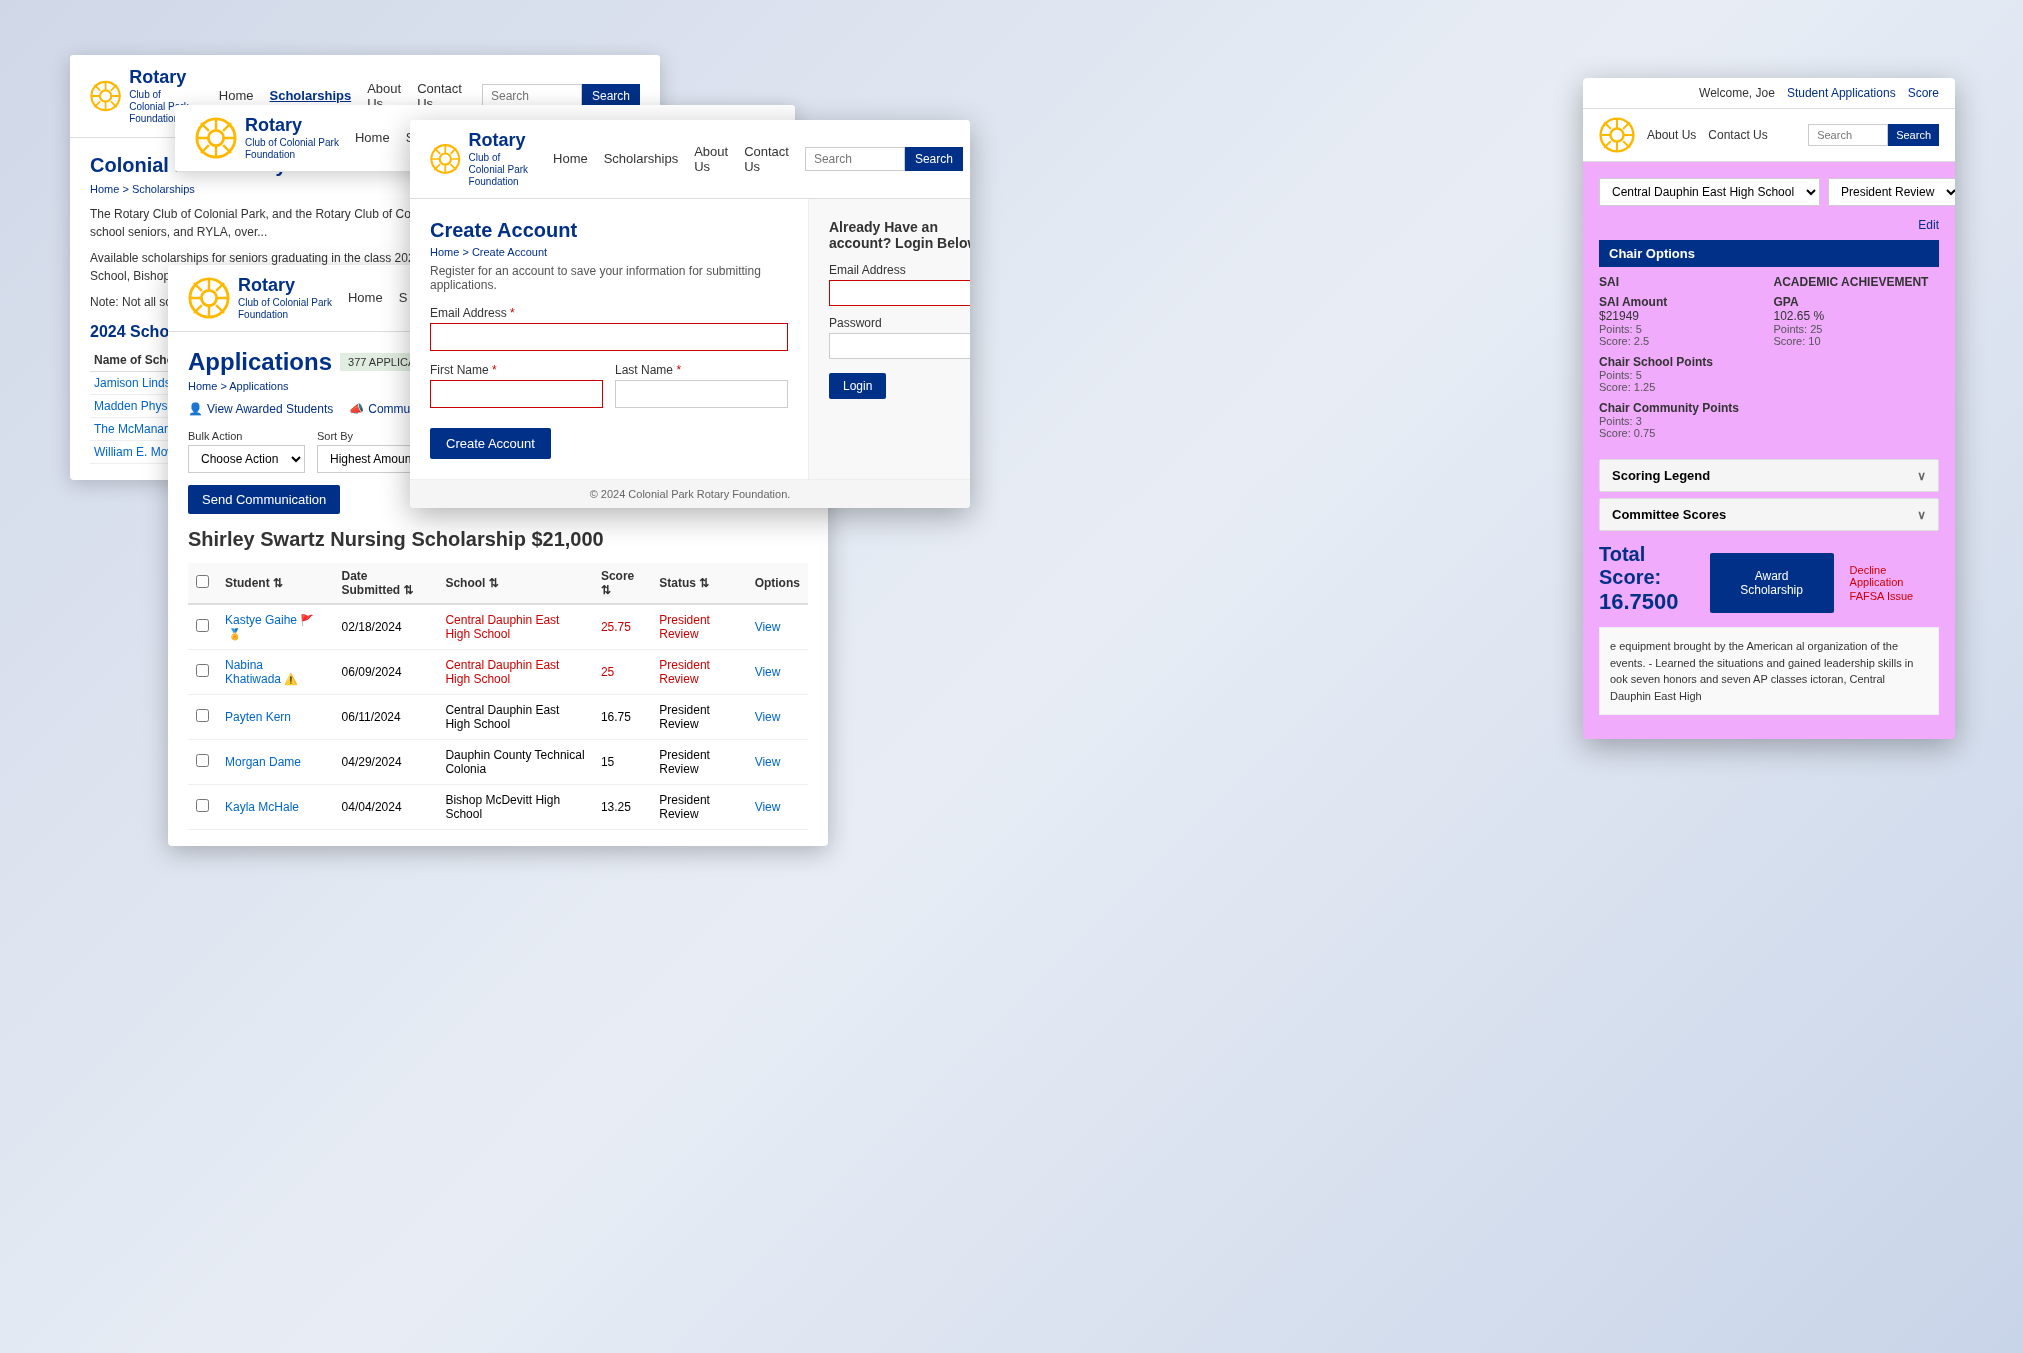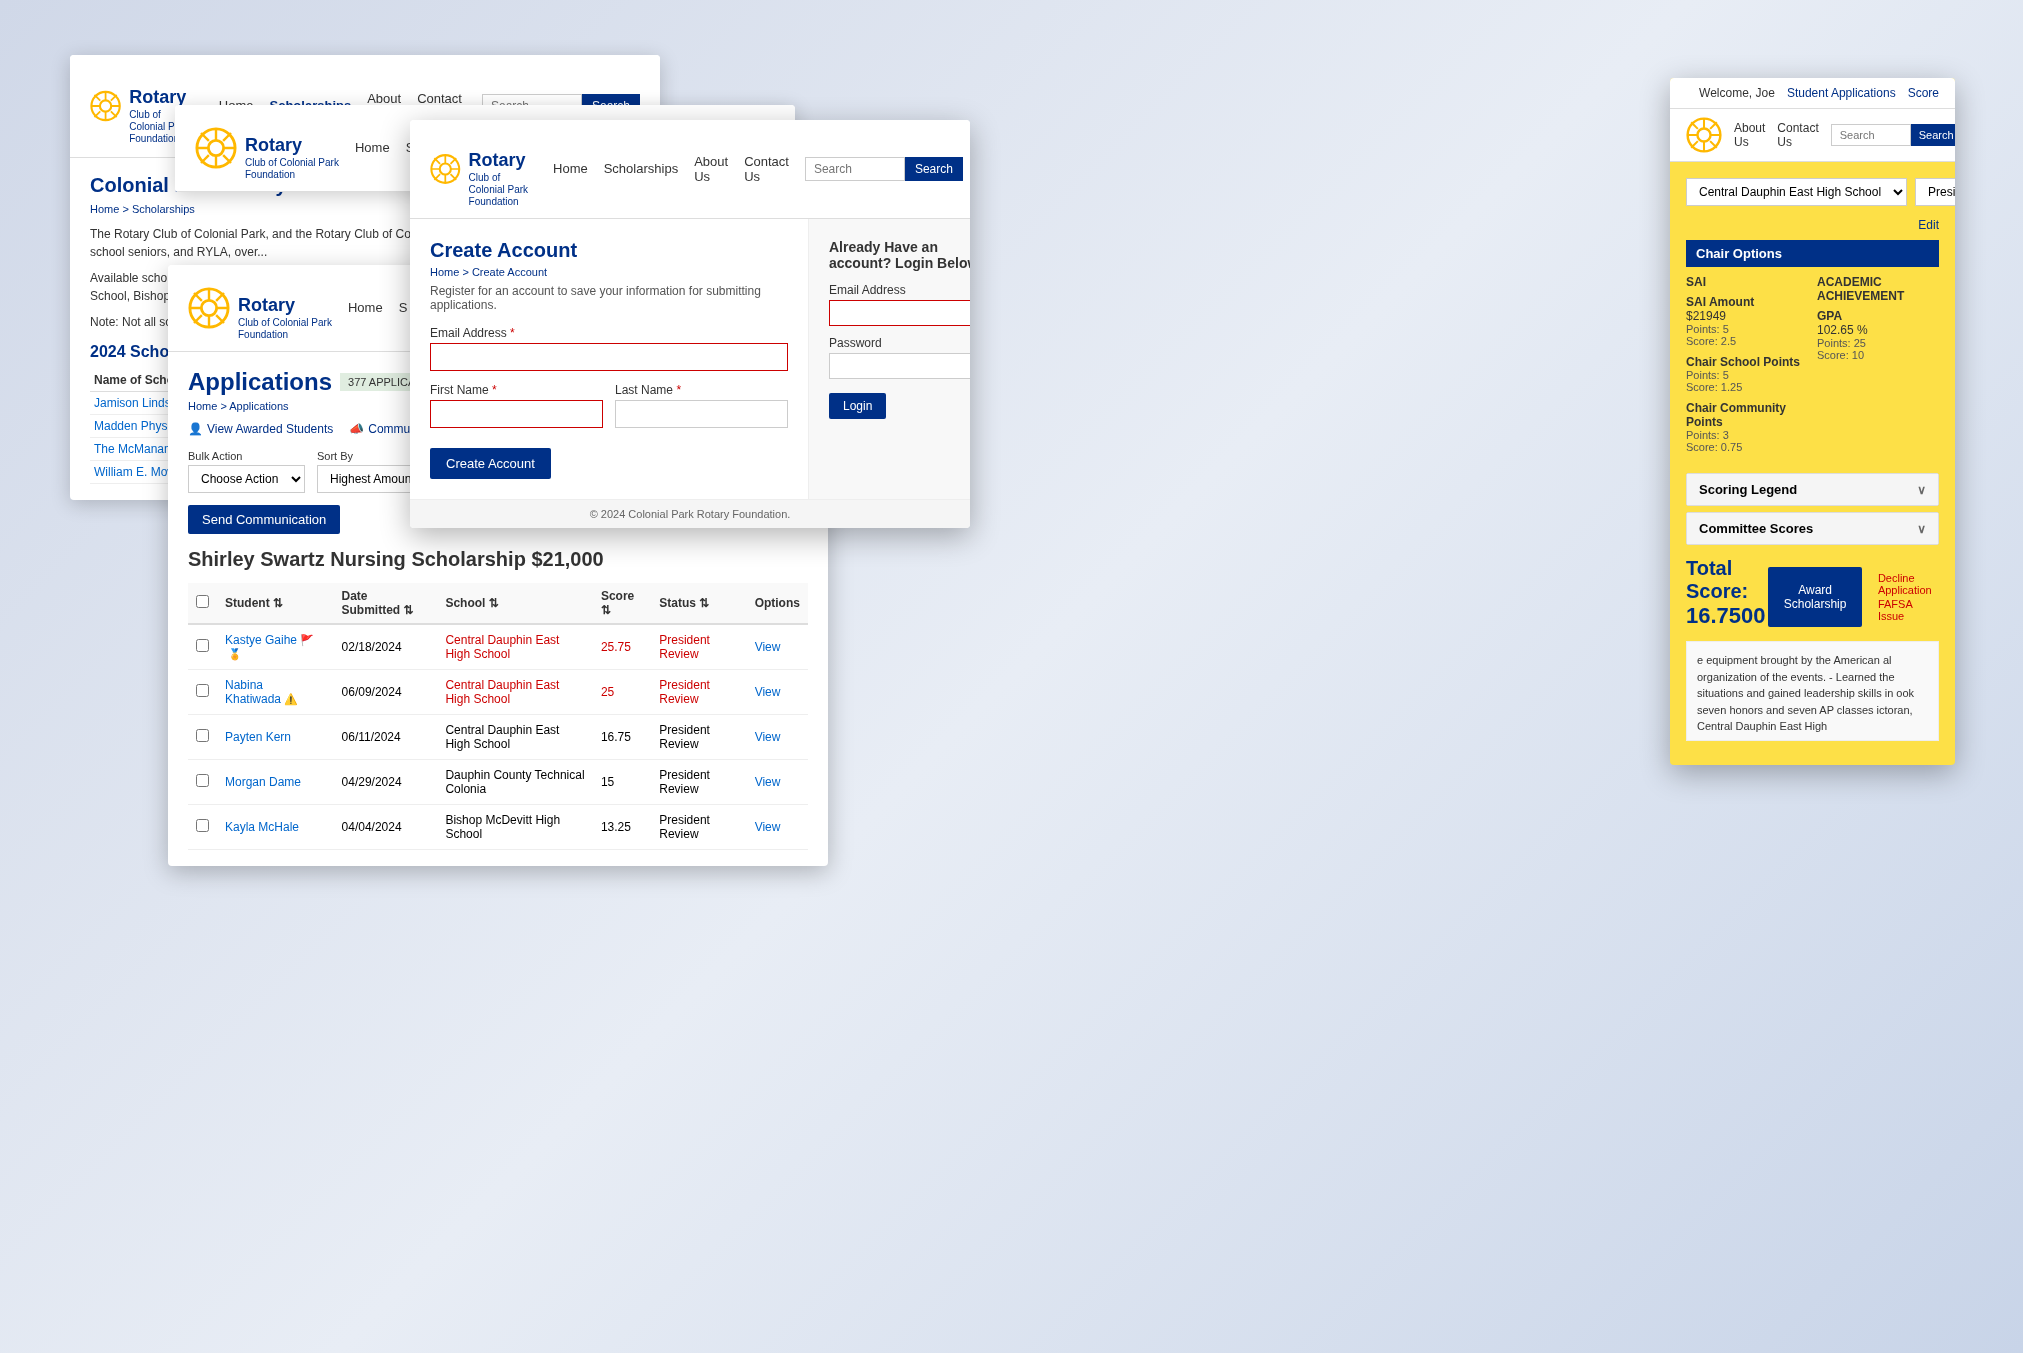--- a/index.html
+++ b/index.html
@@ -29,21 +29,21 @@
       padding: 12px 20px;
       display: flex;
       align-items: center;
       gap: 20px;
     }
     .rotary-logo-small {
       display: flex;
       align-items: center;
       gap: 8px;
     }
-    .rotary-text-block { line-height: 1.2; margin-top: 20px; }
+    .rotary-text-block { line-height: 1.2; }
     .rotary-text-block .rotary-main { font-size: 18px; font-weight: bold; color: #003087; }
     .rotary-text-block .rotary-sub { font-size: 10px; color: #003087; }
     .nav-links { display: flex; gap: 16px; align-items: center; font-size: 13px; }
     .nav-link { color: #333; text-decoration: none; }
     .nav-link.active { color: #003087; text-decoration: underline; font-weight: bold; }
     .search-bar { display: flex; gap: 0; margin-left: auto; }
     .search-input-sm { border: 1px solid #ccc; padding: 4px 8px; font-size: 12px; width: 100px; }
     .search-btn { background: #003087; color: #fff; border: none; padding: 4px 10px; font-size: 12px; cursor: pointer; }
 
     .scholarships-content { padding: 16px 20px; }
@@ -233,22 +233,22 @@
       font-size: 11px;
       color: #666;
       border-top: 1px solid #eee;
     }
 
     
     .layer-review {
       position: absolute;
       top: 78px;
       right: 68px;
-      width: 285px;
-      background: #fde047;
+      width: 372px;
+      background: #f0abfc;
       border-radius: 4px;
       box-shadow: 0 8px 30px rgba(0,0,0,0.3);
       overflow: hidden;
     }
     .review-top-nav {
       background: #fff;
       border-bottom: 1px solid #ddd;
       padding: 8px 16px;
       display: flex;
       justify-content: flex-end;

